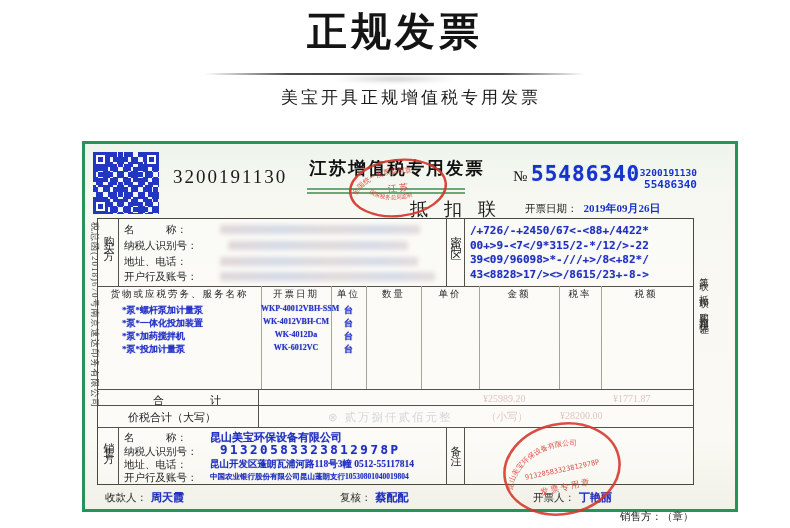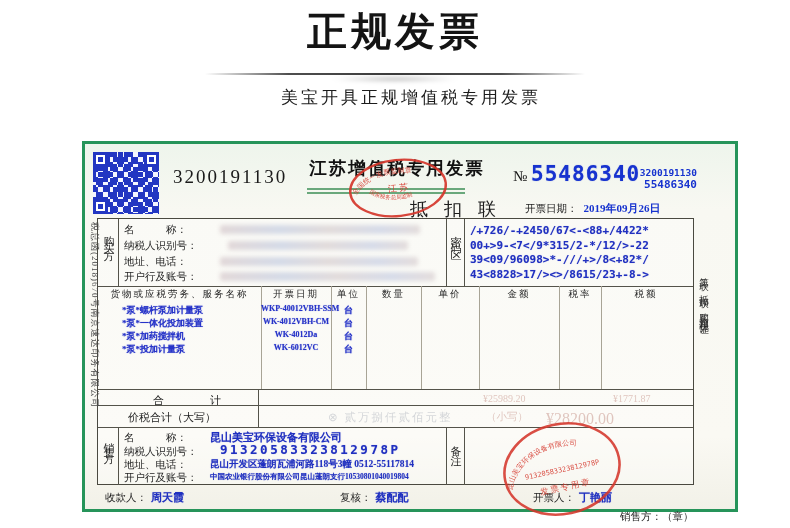--- a/index.html
+++ b/index.html
@@ -214,21 +214,21 @@
       <div class="hline" style="top:170px;"></div>
       <div class="vline" style="left:160px;top:170px;height:38px;"></div>
       <div class="flabel" style="left:55px;top:174px;font-size:11px;letter-spacing:8px;">合　　计</div>
       <div class="flabel faint-red" style="left:385px;top:174px;font-size:10px;">¥25989.20</div>
       <div class="flabel faint-red" style="left:515px;top:174px;font-size:10px;">¥1771.87</div>
 
       <div class="hline" style="top:186px;"></div>
       <div class="flabel" style="left:30px;top:191px;font-size:11px;">价税合计（大写）</div>
       <div class="flabel faint-gray" style="left:230px;top:191px;font-size:11.5px;letter-spacing:2px;">⊗ 贰万捌仟贰佰元整</div>
       <div class="flabel faint-red" style="left:388px;top:191px;font-size:10.5px;">（小写）</div>
-      <div class="flabel faint-red" style="left:448px;top:191px;font-size:16px;">¥28200.00</div>
+      <div class="flabel faint-red" style="left:462px;top:191px;font-size:10px;">¥28200.00</div>
 
       <div class="hline" style="top:208px;"></div>
       <div class="vline" style="left:20px;top:208px;height:58px;"></div>
       <div class="vside" style="left:3px;top:215px;letter-spacing:5px;">销售方</div>
 
       <div class="flabel" style="left:26px;top:212px;">名　　　称：</div>
       <div class="flabel" style="left:26px;top:226px;">纳税人识别号：</div>
       <div class="flabel" style="left:26px;top:239px;">地址、电话：</div>
       <div class="flabel" style="left:26px;top:252px;">开户行及账号：</div>
 

